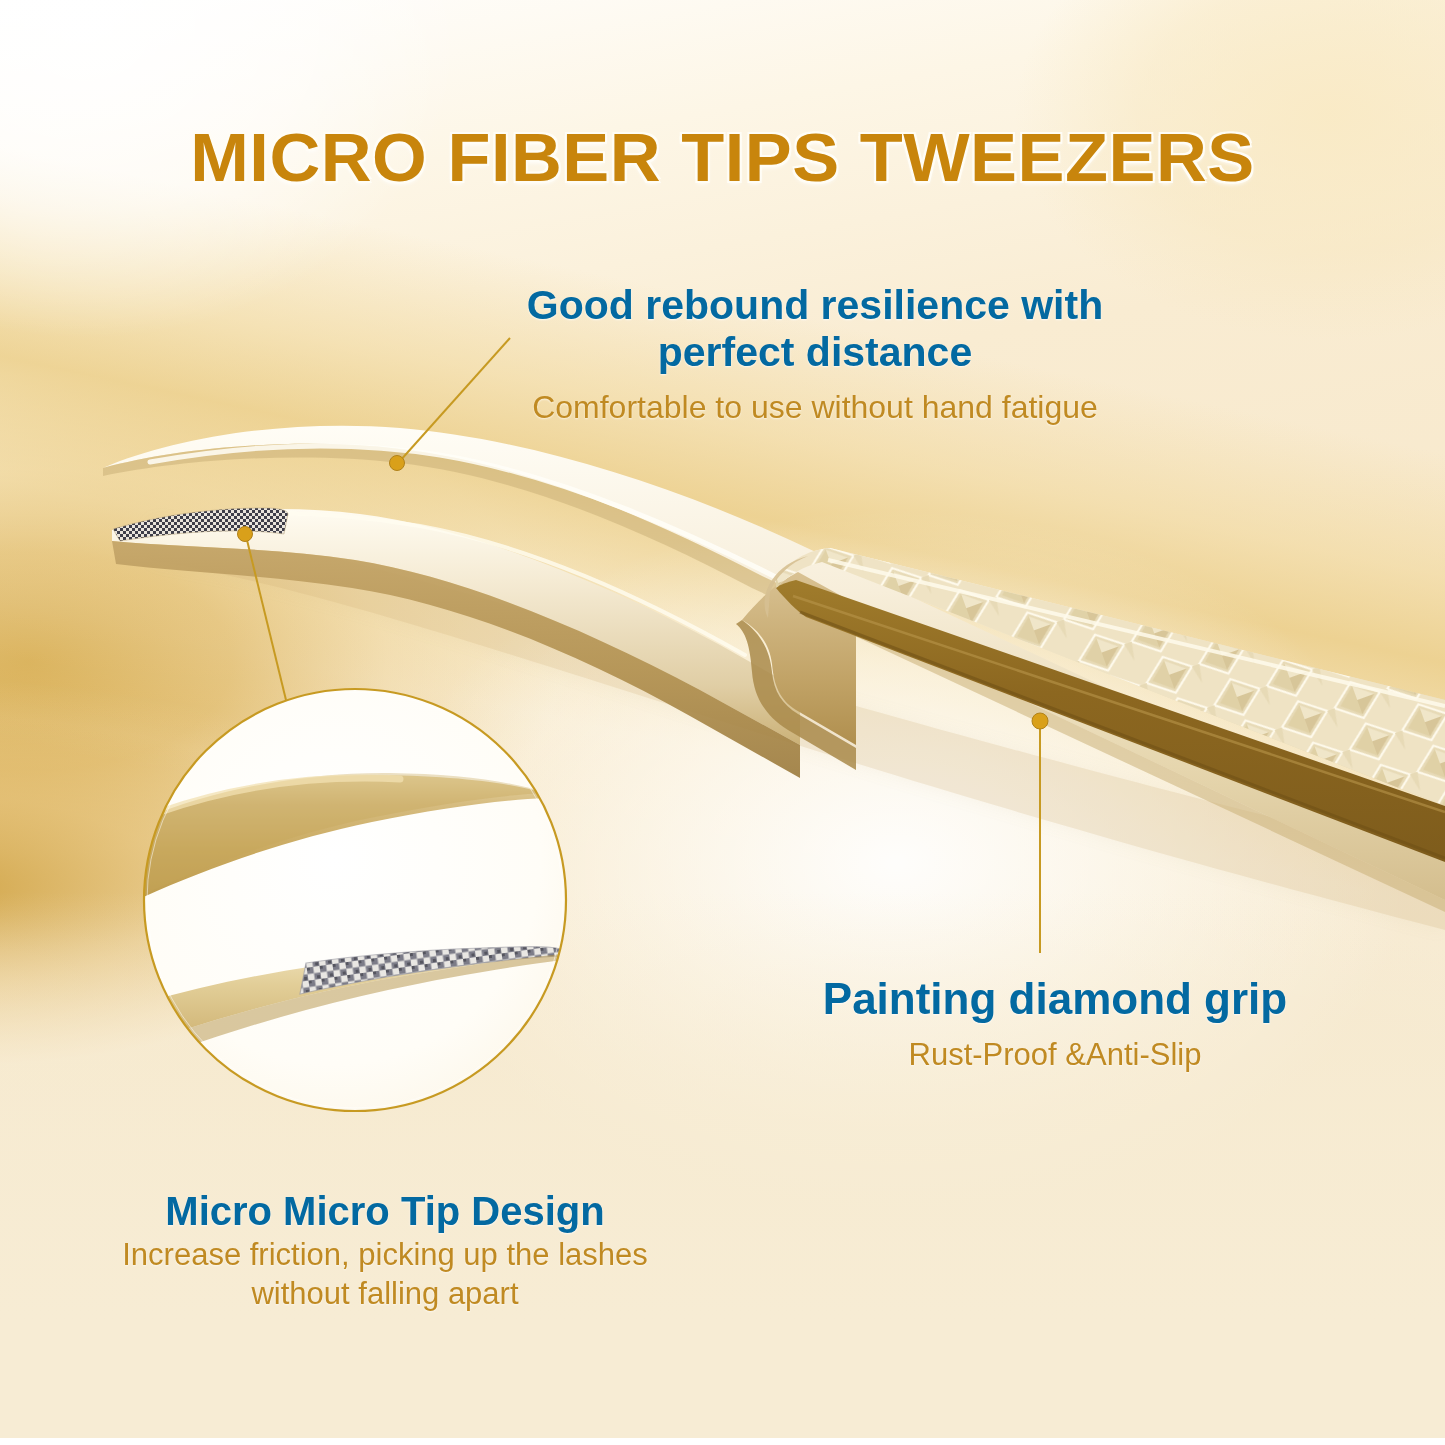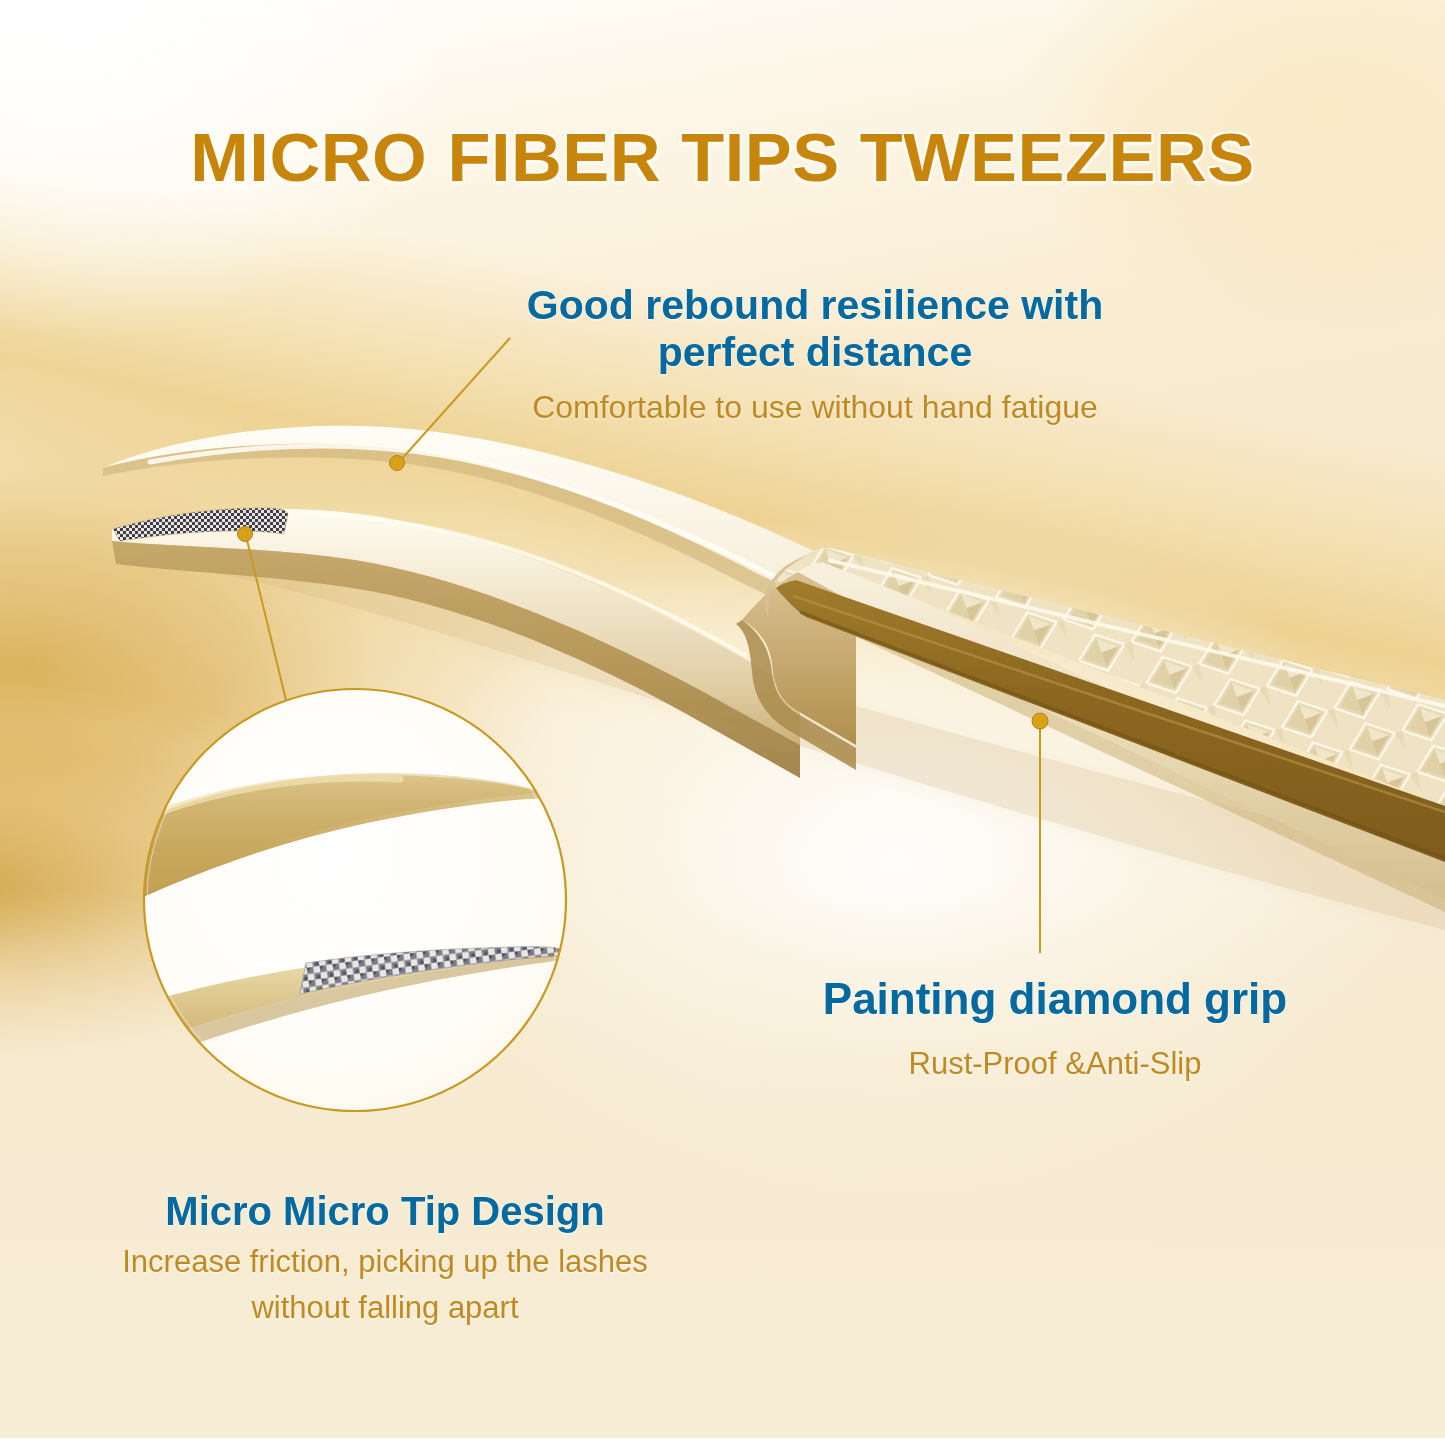--- a/index.html
+++ b/index.html
@@ -144,25 +144,25 @@
     font-weight: normal;
     text-shadow: 0 1px 2px rgba(255,255,255,0.65);
   }
 
   #callout-rebound { left: 455px; top: 282px; width: 720px; }
   #callout-rebound .head { font-size: 41px; line-height: 47px; }
   #callout-rebound .sub  { font-size: 32px; line-height: 40px; margin-top: 11px; }
 
   #callout-grip { left: 745px; top: 975px; width: 620px; }
   #callout-grip .head { font-size: 44px; line-height: 47px; }
-  #callout-grip .sub  { font-size: 31px; line-height: 39px; margin-top: 22px; }
+  #callout-grip .sub  { font-size: 31px; line-height: 39px; margin-top: 13px; }
 
   #callout-tip { left: 55px; top: 1188px; width: 660px; }
   #callout-tip .head { font-size: 40px; line-height: 47px; }
-  #callout-tip .sub  { font-size: 31px; line-height: 39px; margin-top: 7px; }
+  #callout-tip .sub  { font-size: 31px; line-height: 39px; }
 
   
   #art { position: absolute; inset: 0; }
 
   
   .cdot { fill: #D9A01A; }
   .cline { stroke: #C79A22; stroke-width: 2; fill: none; }
 </style>
 </head>
 <body>

